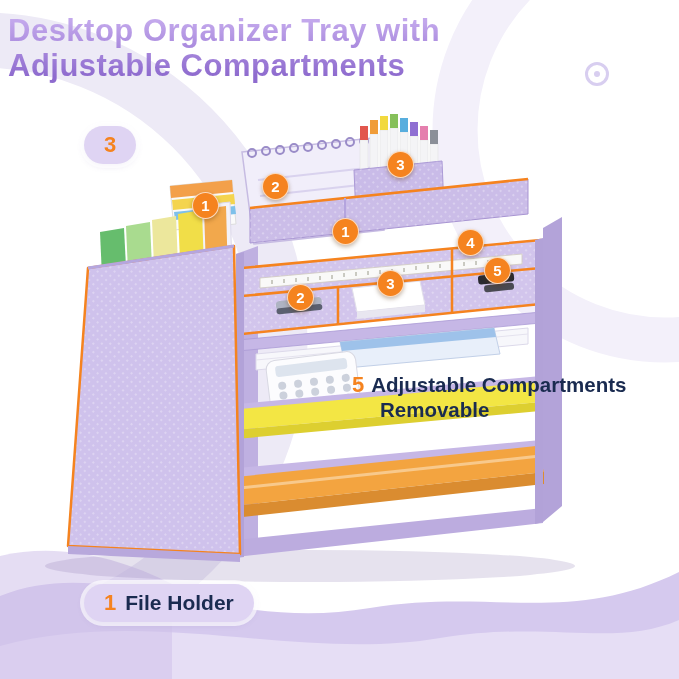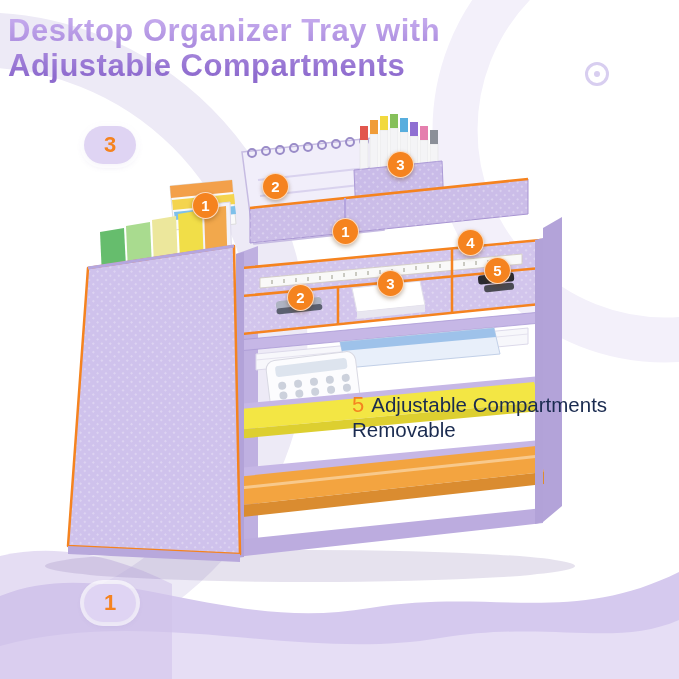--- a/index.html
+++ b/index.html
@@ -39,25 +39,25 @@
     background:var(--badge-bg);border-radius:22px;padding:6px 20px;
     font-size:21px;font-weight:bold;color:var(--text-dark);
     box-shadow:0 0 0 4px rgba(255,255,255,.65),0 2px 6px rgba(140,120,190,.25);
     white-space:nowrap;
   }
   .badge .badge-num{color:var(--accent-orange);font-size:22px;}
   .badge-pen{left:84px;top:126px;}
   .badge-file{left:84px;top:584px;}
 
   .annotation{
-    position:absolute;left:352px;top:392px;
-    font-weight:normal;color:var(--text-dark);font-size:20.5px;line-height:1.2;
+    position:absolute;left:352px;top:372px;
+    font-weight:bold;color:var(--text-dark);font-size:20.5px;line-height:1.2;
   }
   .annotation .ann-num{color:var(--accent-orange);font-size:22px;margin-right:7px;}
-  .annotation .ann-line2{}
+  .annotation .ann-line2{margin-left:28px;}
 
   .callout{
     position:absolute;width:27px;height:27px;border-radius:50%;
     background:var(--accent-orange);color:#fff;font-weight:bold;font-size:15px;
     display:flex;align-items:center;justify-content:center;
     border:1.5px solid rgba(255,255,255,.7);
     box-shadow:0 2px 4px rgba(90,50,10,.35);
   }
 </style>
 </head>
@@ -232,20 +232,21 @@
     <div>Desktop Organizer Tray with</div>
     <div>Adjustable Compartments</div>
   </div>
   <div class="deco-circle"></div>
 
   <div class="badge badge-pen">
     <span class="badge-num">3</span>
   </div>
   <div class="badge badge-file">
     <span class="badge-num">1</span>
+    <span class="badge-label">File Holder</span>
   </div>
 
   <div class="annotation">
     <div class="ann-line1">
       <span class="ann-num">5</span><span>Adjustable Compartments</span>
     </div>
     <div class="ann-line2">Removable</div>
   </div>
 
   <div class="callout" style="left:192px;top:192px;">1</div>

